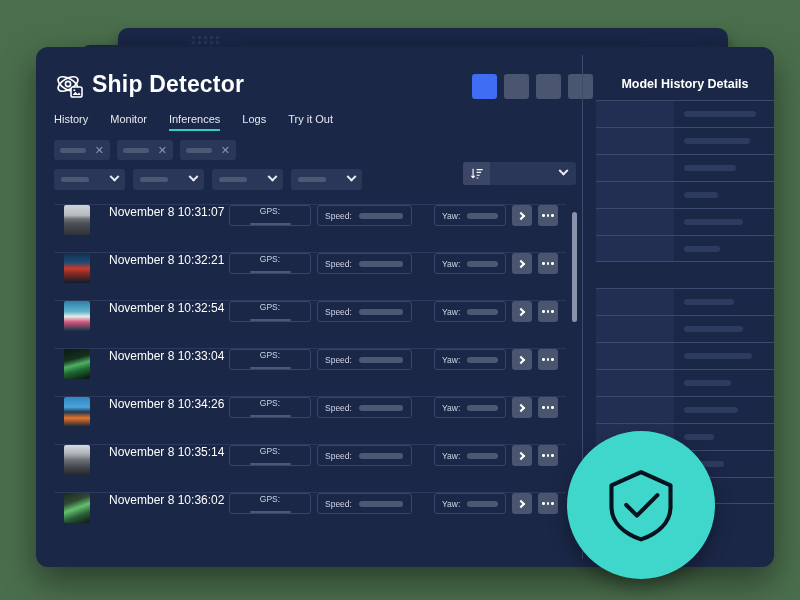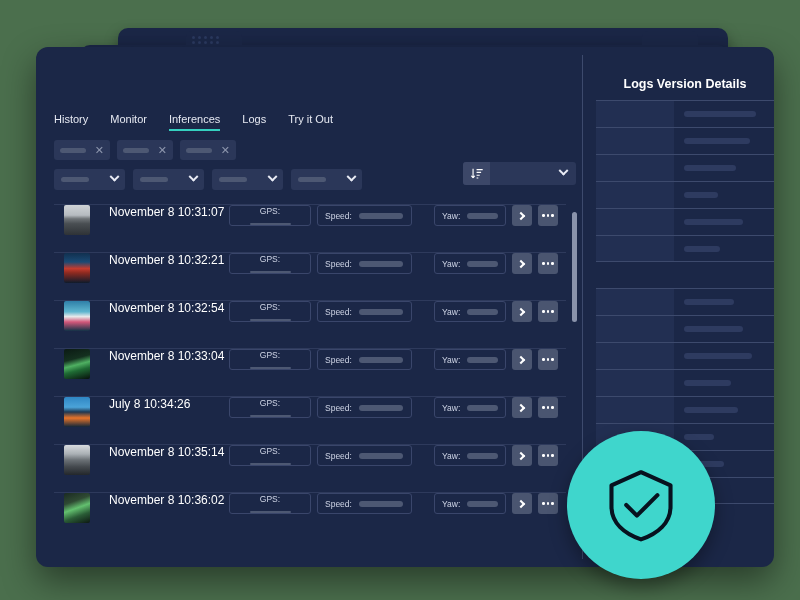--- a/index.html
+++ b/index.html
@@ -199,20 +199,40 @@
       <i></i>
       <i></i>
       <i></i>
       <i></i>
       <i></i>
       <i></i>
   </div>
 
   <div id="window">
 
+    <div id="header">
+      <div id="logo">
+        <svg viewBox="0 0 30 30" width="30" height="30">
+          <ellipse cx="14" cy="12" rx="11" ry="5.5" fill="none" stroke="#ffffff" stroke-width="1.6" transform="rotate(-30 14 12)"></ellipse>
+          <ellipse cx="14" cy="12" rx="11" ry="5.5" fill="none" stroke="#ffffff" stroke-width="1.6" transform="rotate(30 14 12)"></ellipse>
+          <circle cx="14" cy="12" r="2.6" fill="none" stroke="#ffffff" stroke-width="1.6"></circle>
+          <rect x="17" y="15" width="11" height="10" rx="1.8" fill="#1b2747" stroke="#ffffff" stroke-width="1.6"></rect>
+          <path d="M18.6 23 l2.8-3.2 l2.1 2.3 l1.6-1.6 l1.6 2.5 z" fill="#ffffff"></path>
+          <circle cx="20.3" cy="18.2" r="1" fill="#ffffff"></circle>
+        </svg>
+      </div>
+      <div id="app-title">Ship Detector</div>
+
+      <div id="swatches">
+        <div class="swatch active"></div>
+        <div class="swatch"></div>
+        <div class="swatch"></div>
+        <div class="swatch"></div>
+      </div>
+    </div>
 
     <div id="nav">
       <div class="nav-item">History</div>
       <div class="nav-item">Monitor</div>
       <div class="nav-item active">Inferences</div>
       <div class="nav-item">Logs</div>
       <div class="nav-item">Try it Out</div>
     </div>
 
     <div id="chips">
@@ -351,21 +371,21 @@
             <span class="ch"></span>
           </div>
           <div class="btn-more">
             <i></i>
             <i></i>
             <i></i>
           </div>
         </div>
         <div class="row">
           <div class="thumb" style="background-image: linear-gradient(rgb(47, 134, 196) 0%, rgb(75, 163, 216) 34%, rgb(29, 55, 82) 50%, rgb(232, 116, 42) 70%, rgb(17, 38, 58) 100%);"></div>
-          <div class="ts">July 8 10:34:26</div>
+          <div class="ts">November 8 10:34:26</div>
           <div class="pill gps">
             <span class="lbl">GPS:</span>
             <span class="bar"></span>
           </div>
           <div class="pill speed">
             <span class="lbl">Speed:</span>
             <span class="bar"></span>
           </div>
           <div class="pill yaw">
             <span class="lbl">Yaw:</span>
@@ -428,21 +448,21 @@
             <i></i>
           </div>
         </div>
       </div>
 
     <div id="scrollbar"></div>
     <div id="divider"></div>
 
     <div id="rpanel">
         <div style="margin-top: 30px;">
-          <div class="panel-title">Logs Version Details</div>
+          <div class="panel-title">Model History Details</div>
           <div class="dtable">
             <div class="drow">
               <div class="dcell-l"></div>
               <div class="dcell-r">
                 <span class="bar" style="width: 72px;"></span>
               </div>
             </div>
             <div class="drow">
               <div class="dcell-l"></div>
               <div class="dcell-r">

